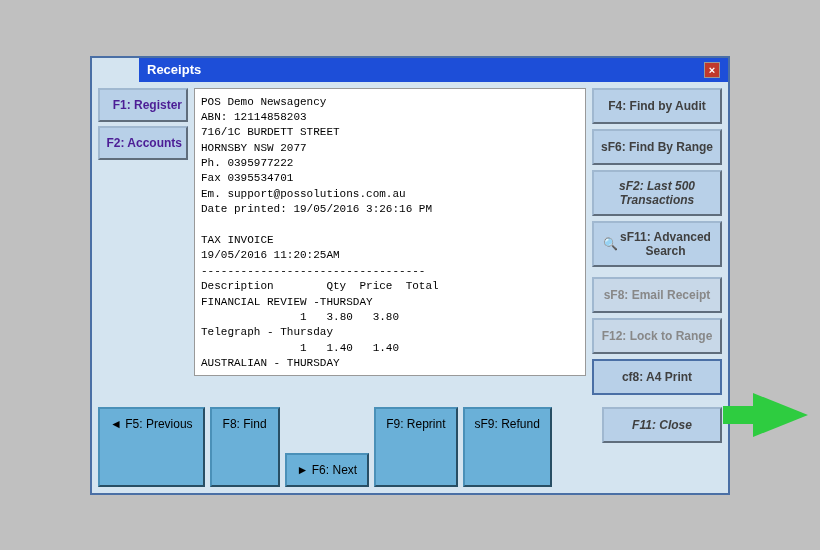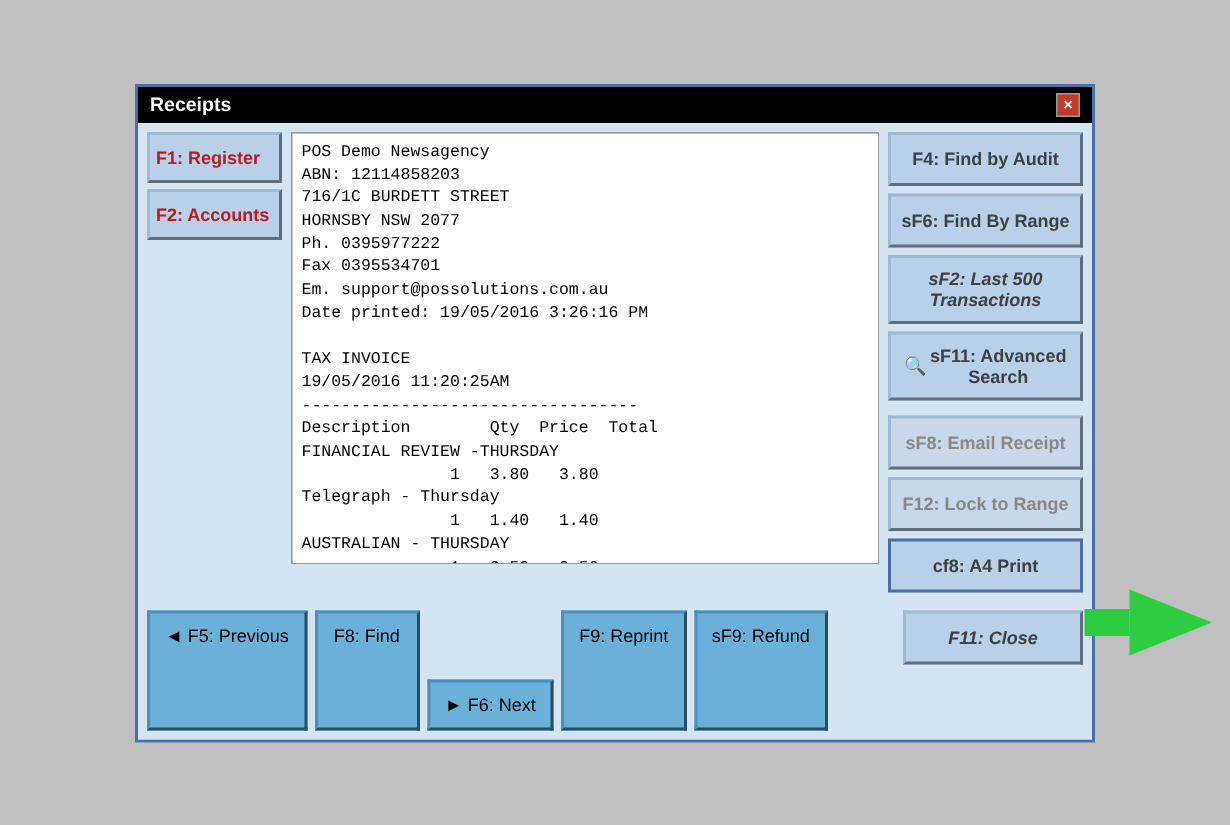--- a/index.html
+++ b/index.html
@@ -16,28 +16,29 @@
     }
 
     .window {
       width: 640px;
       background: #d4e4f0;
       border: 2px solid #4a6fa5;
       position: relative;
     }
 
     .title-bar {
-      background: #000000;
+      background: #1d4ed8;
       color: white;
       padding: 4px 8px;
       display: flex;
       justify-content: space-between;
       align-items: flex-start;
       font-weight: bold;
       font-size: 13px;
+      margin-left: 47px;
     }
 
     .title-bar-close {
       background: #c0392b;
       color: white;
       border: 1px solid #999;
       width: 16px;
       height: 16px;
       font-size: 11px;
       cursor: pointer;
@@ -59,25 +60,25 @@
       flex-direction: column;
       gap: 4px;
       width: 90px;
       flex-shrink: 0;
     }
 
     .sidebar-btn {
       background: #b8d0e8;
       border: 2px outset #a0b8d0;
       padding: 8px 4px;
-      text-align: left;
-      cursor: pointer;
-      font-size: 12px;
-      font-weight: bold;
-      color: #b91c1c;
+      text-align: right;
+      cursor: pointer;
+      font-size: 12px;
+      font-weight: bold;
+      color: #4c1d95;
     }
 
     .sidebar-spacer {
       flex: 1;
     }
 
     
     .receipt-area {
       flex: 1;
       background: white;

